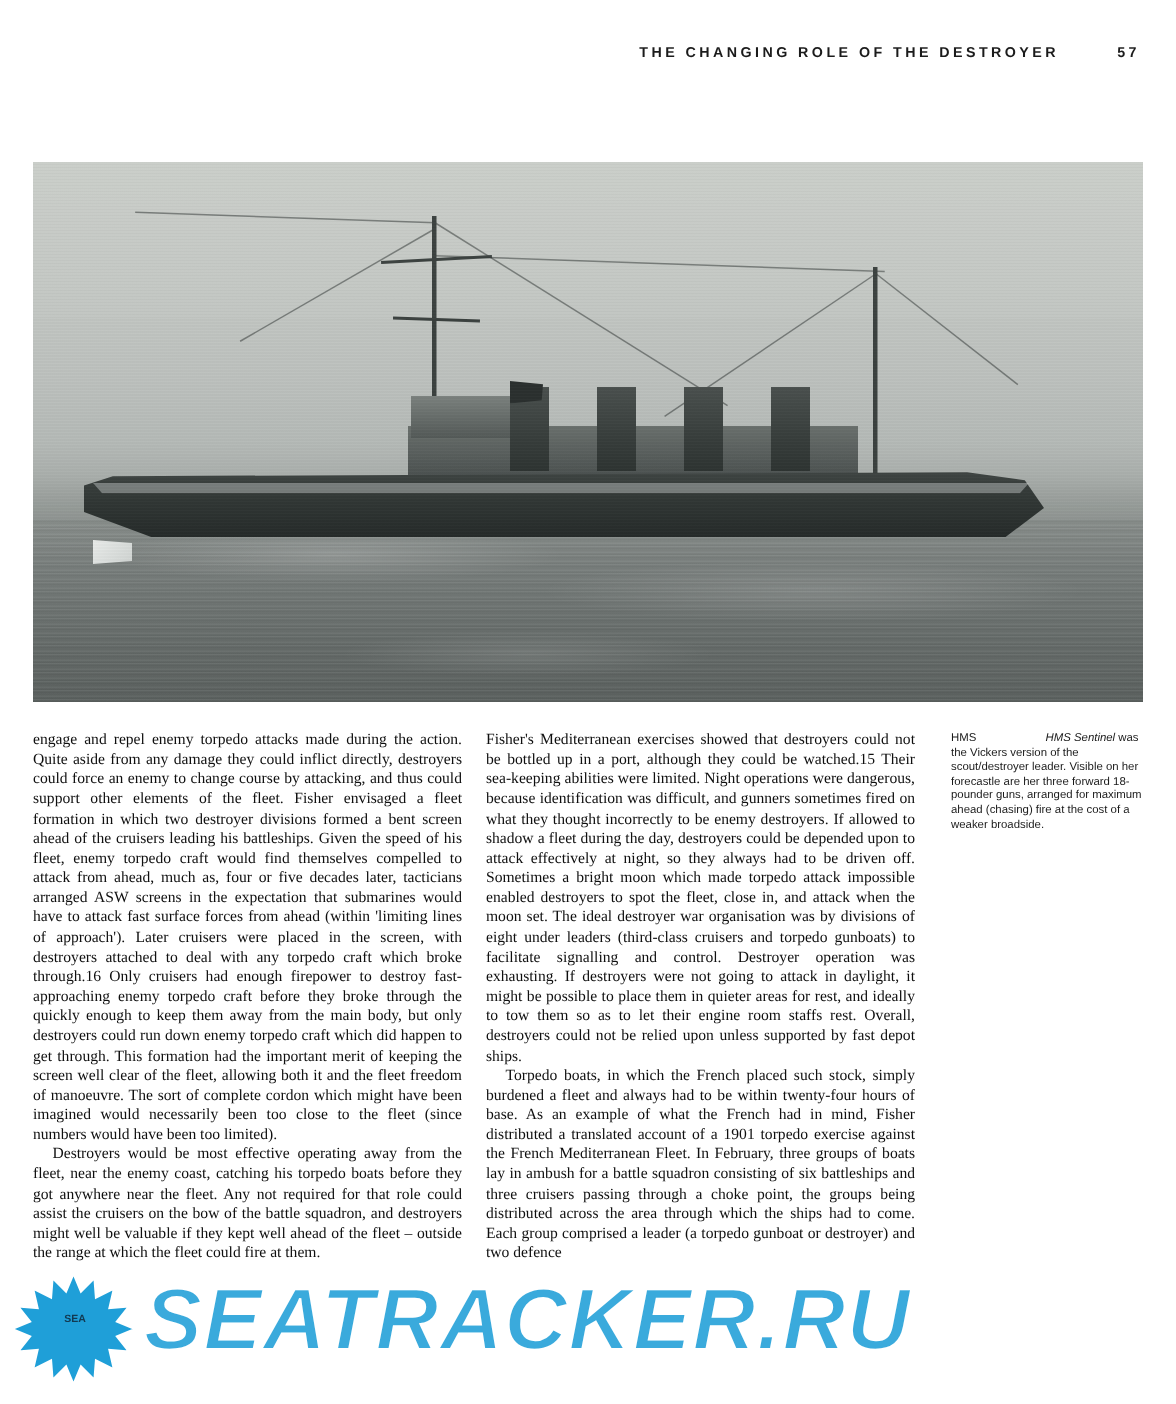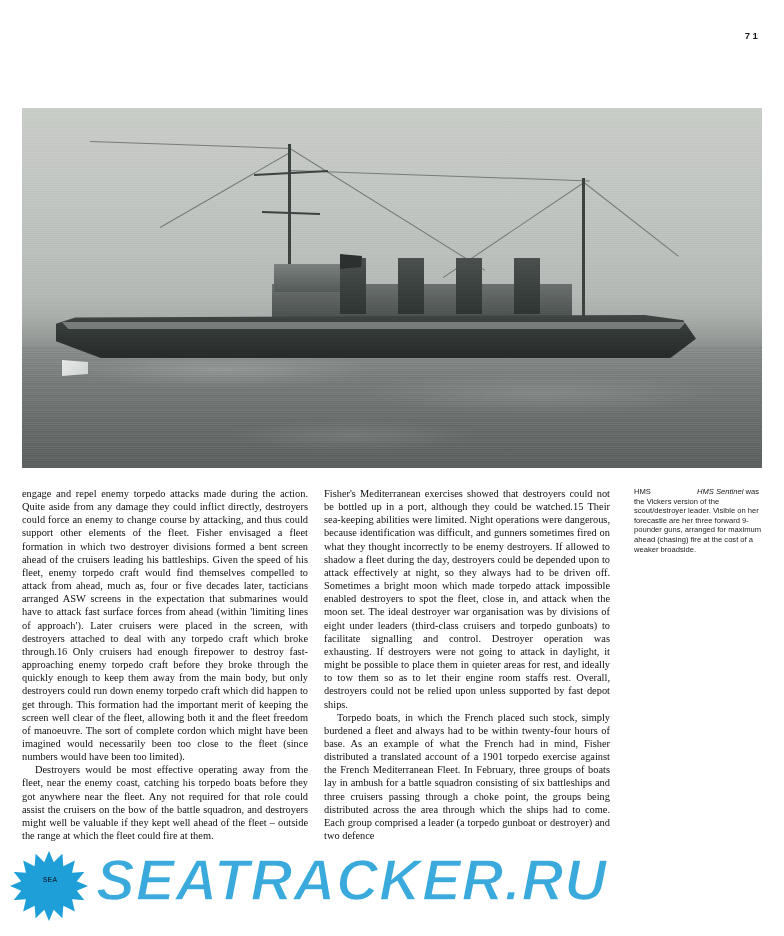--- a/index.html
+++ b/index.html
@@ -299,21 +299,22 @@
     font-size: 7px;
     font-weight: bold;
     color: #123a52;
     line-height: 8px;
   }
 </style>
 </head>
 <body>
 
 <div class="page-header">
-  <div class="header-folio">71</div>
+  <div class="header-title">THE CHANGING ROLE OF THE DESTROYER</div>
+  <div class="header-folio">57</div>
 </div>
 
 <div class="photo-wrap">
   <div class="photo"></div>
   <div class="sea"></div>
 
   <div class="rigging">
     <div class="rig" style="left:268px; top:40px; width:230px; transform:rotate(32deg);"></div>
     <div class="rig" style="left:268px; top:40px; width:200px; transform:rotate(-178deg);"></div>
     <div class="rig" style="left:268px; top:44px; width:150px; transform:rotate(150deg);"></div>
@@ -347,21 +348,21 @@
     <p>engage and repel enemy torpedo attacks made during the action. Quite aside from any damage they could inflict directly, destroyers could force an enemy to change course by attacking, and thus could support other elements of the fleet. Fisher envisaged a fleet formation in which two destroyer divisions formed a bent screen ahead of the cruisers leading his battleships. Given the speed of his fleet, enemy torpedo craft would find themselves compelled to attack from ahead, much as, four or five decades later, tacticians arranged ASW screens in the expectation that submarines would have to attack fast surface forces from ahead (within 'limiting lines of approach'). Later cruisers were placed in the screen, with destroyers attached to deal with any torpedo craft which broke through.16 Only cruisers had enough firepower to destroy fast-approaching enemy torpedo craft before they broke through the quickly enough to keep them away from the main body, but only destroyers could run down enemy torpedo craft which did happen to get through. This formation had the important merit of keeping the screen well clear of the fleet, allowing both it and the fleet freedom of manoeuvre. The sort of complete cordon which might have been imagined would necessarily been too close to the fleet (since numbers would have been too limited).</p>
     <p>Destroyers would be most effective operating away from the fleet, near the enemy coast, catching his torpedo boats before they got anywhere near the fleet. Any not required for that role could assist the cruisers on the bow of the battle squadron, and destroyers might well be valuable if they kept well ahead of the fleet – outside the range at which the fleet could fire at them.</p>
   </div>
 
   <div class="col col2">
     <p>Fisher's Mediterranean exercises showed that destroyers could not be bottled up in a port, although they could be watched.15 Their sea-keeping abilities were limited. Night operations were dangerous, because identification was difficult, and gunners sometimes fired on what they thought incorrectly to be enemy destroyers. If allowed to shadow a fleet during the day, destroyers could be depended upon to attack effectively at night, so they always had to be driven off. Sometimes a bright moon which made torpedo attack impossible enabled destroyers to spot the fleet, close in, and attack when the moon set. The ideal destroyer war organisation was by divisions of eight under leaders (third-class cruisers and torpedo gunboats) to facilitate signalling and control. Destroyer operation was exhausting. If destroyers were not going to attack in daylight, it might be possible to place them in quieter areas for rest, and ideally to tow them so as to let their engine room staffs rest. Overall, destroyers could not be relied upon unless supported by fast depot ships.</p>
     <p>Torpedo boats, in which the French placed such stock, simply burdened a fleet and always had to be within twenty-four hours of base. As an example of what the French had in mind, Fisher distributed a translated account of a 1901 torpedo exercise against the French Mediterranean Fleet. In February, three groups of boats lay in ambush for a battle squadron consisting of six battleships and three cruisers passing through a choke point, the groups being distributed across the area through which the ships had to come. Each group comprised a leader (a torpedo gunboat or destroyer) and two defence</p>
   </div>
 
   <div class="caption">
-    <span>HMS </span><span class="it">HMS Sentinel</span><span> was the Vickers version of the scout/destroyer leader. Visible on her forecastle are her three forward 9-pounder guns, arranged for maximum ahead (chasing) fire at the cost of a weaker broadside.</span>
+    <span>HMS </span><span class="it">HMS Sentinel</span><span> was the Vickers version of the scout/destroyer leader. Visible on her forecastle are her three forward 18-pounder guns, arranged for maximum ahead (chasing) fire at the cost of a weaker broadside.</span>
   </div>
 
 </div>
 
 <div class="wm">
   <div class="wm-burst">
     <svg width="82" height="82" viewBox="0 0 82 82" aria-hidden="true">
       <polygon points="41,1 46,13 55,4 56,17 68,11 65,24 78,23 70,33 82,38 70,43 78,53 65,52 68,65 56,59 55,72 46,63 41,75 36,63 27,72 26,59 14,65 17,52 4,53 12,43 0,38 12,33 4,23 17,24 14,11 26,17 27,4 36,13" fill="#1f9fd8" stroke="#ffffff" stroke-width="1.5"></polygon>
     </svg>
   </div>

